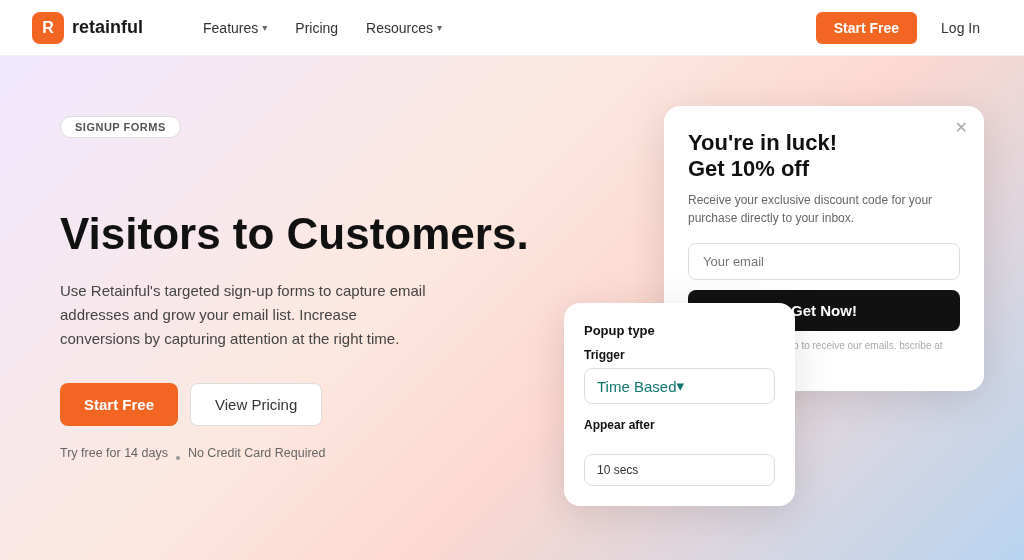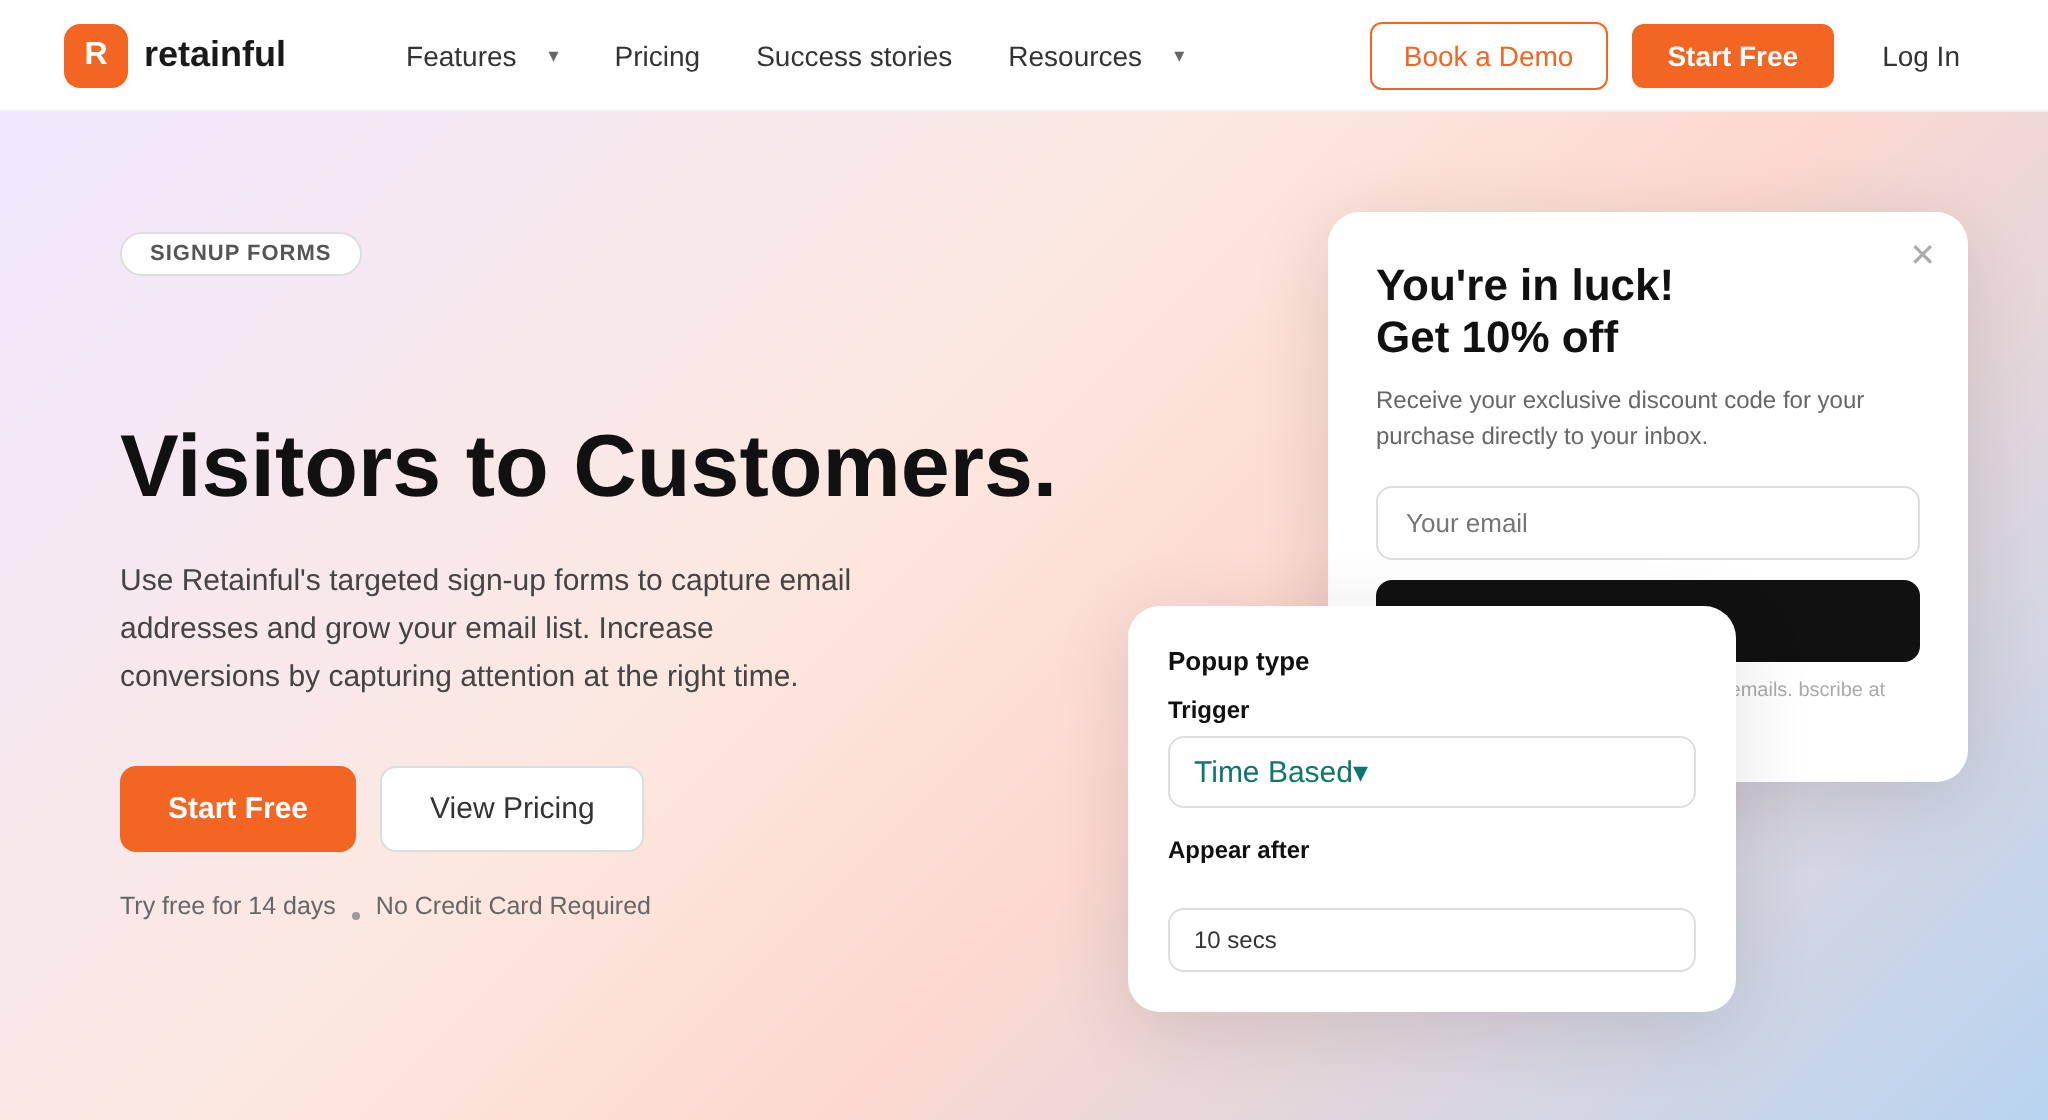--- a/index.html
+++ b/index.html
@@ -52,21 +52,21 @@
       flex: 1;
     }
     .nav-item {
       padding: 8px 12px;
       font-size: 14px;
       color: #333;
       cursor: pointer;
       border-radius: 4px;
       display: flex;
       align-items: center;
-      gap: 16px;
+      gap: 4px;
     }
     .nav-arrow {
       font-size: 10px;
       color: #666;
     }
     .nav-actions {
       display: flex;
       align-items: center;
       gap: 12px;
     }
@@ -264,21 +264,21 @@
       color: #aaa;
       margin-top: 8px;
       line-height: 1.4;
     }
 
     
     .card-settings {
       position: absolute;
       bottom: 20px;
       left: 0;
-      width: 304px;
+      width: 231px;
       background: white;
       border-radius: 16px;
       box-shadow: 0 8px 40px rgba(0,0,0,0.12);
       padding: 20px;
       z-index: 3;
     }
 
     .settings-section-label {
       font-size: 13px;
       font-weight: 600;
@@ -348,29 +348,25 @@
   </div>
   <div class="nav-links">
     <div class="nav-item">
       <span>Features</span>
       <span class="nav-arrow">▾</span>
     </div>
     <div class="nav-item">
       <span>Pricing</span>
     </div>
     <div class="nav-item">
-      <span>Success stories</span>
-    </div>
-    <div class="nav-item">
       <span>Resources</span>
       <span class="nav-arrow">▾</span>
     </div>
   </div>
   <div class="nav-actions">
-    <button class="btn-demo">Book a Demo</button>
     <button class="btn-start">Start Free</button>
     <button class="btn-login">Log In</button>
   </div>
 </nav>
 
 <section class="hero">
   <div class="hero-left">
     <div class="signup-badge">SIGNUP FORMS</div>
     <h1 class="hero-title">
       <br>

